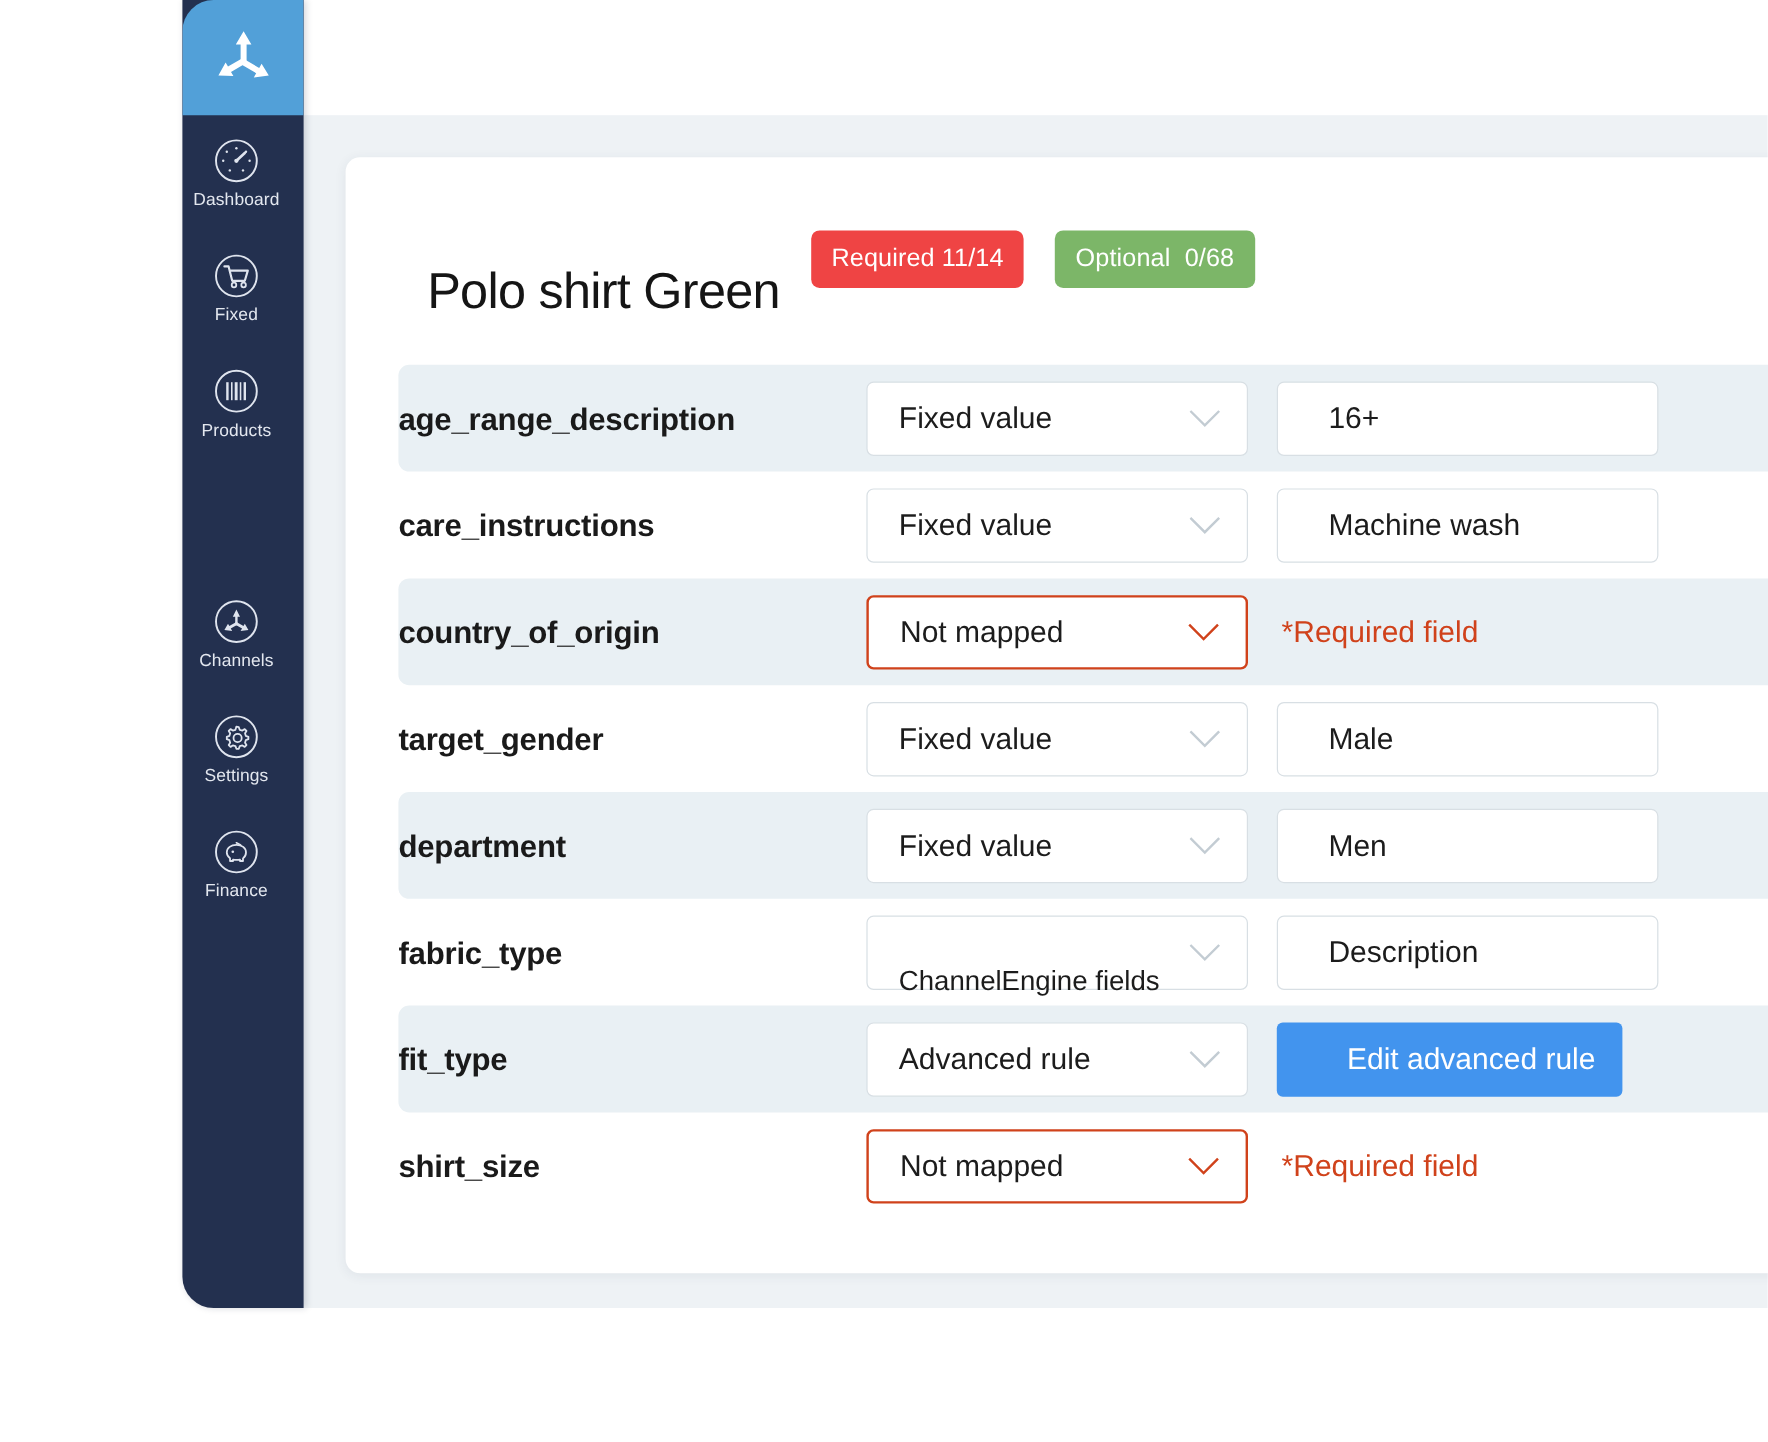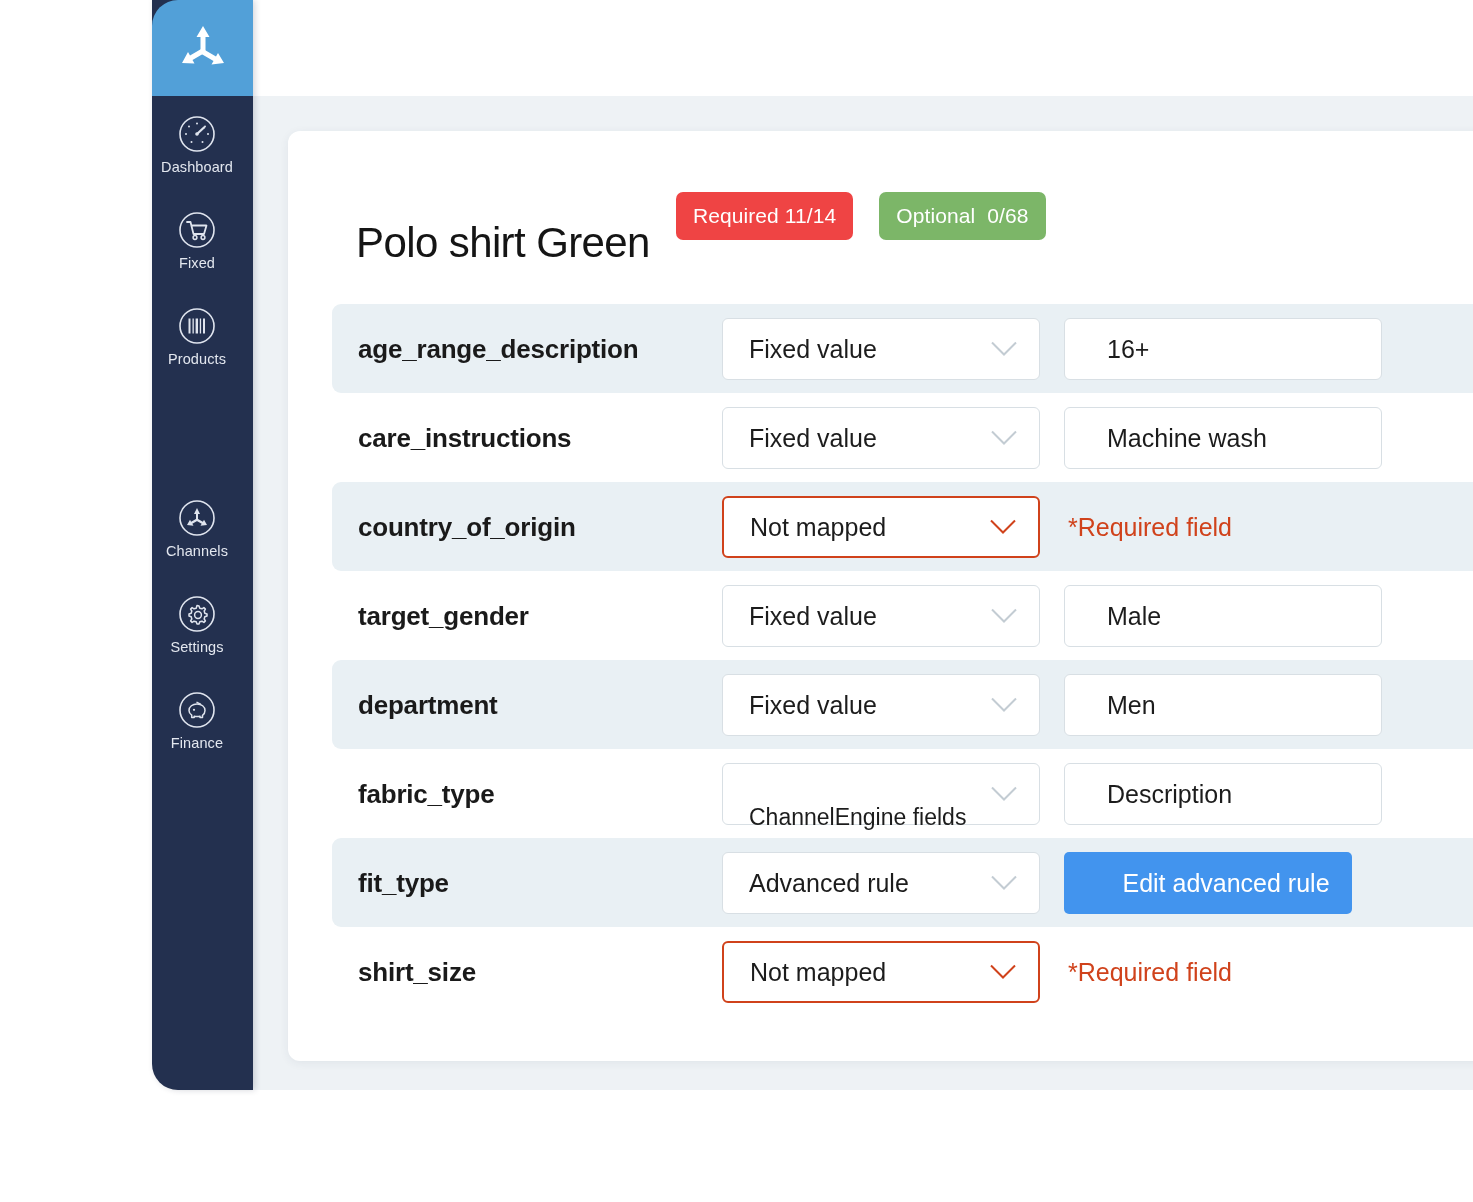--- a/index.html
+++ b/index.html
@@ -138,21 +138,20 @@
     position: relative;
     height: 89px;
     display: flex;
     align-items: center;
     border-radius: 9px;
   }
   .row.striped { background: #e9f0f4; }
 
   .field-name {
     width: 390px;
-    padding-left: 26px;
     box-sizing: border-box;
     font-size: 26px;
     line-height: 30px;
     font-weight: 700;
     color: #1a1a1a;
     letter-spacing: -0.2px;
     white-space: nowrap;
   }
 
   .control {

